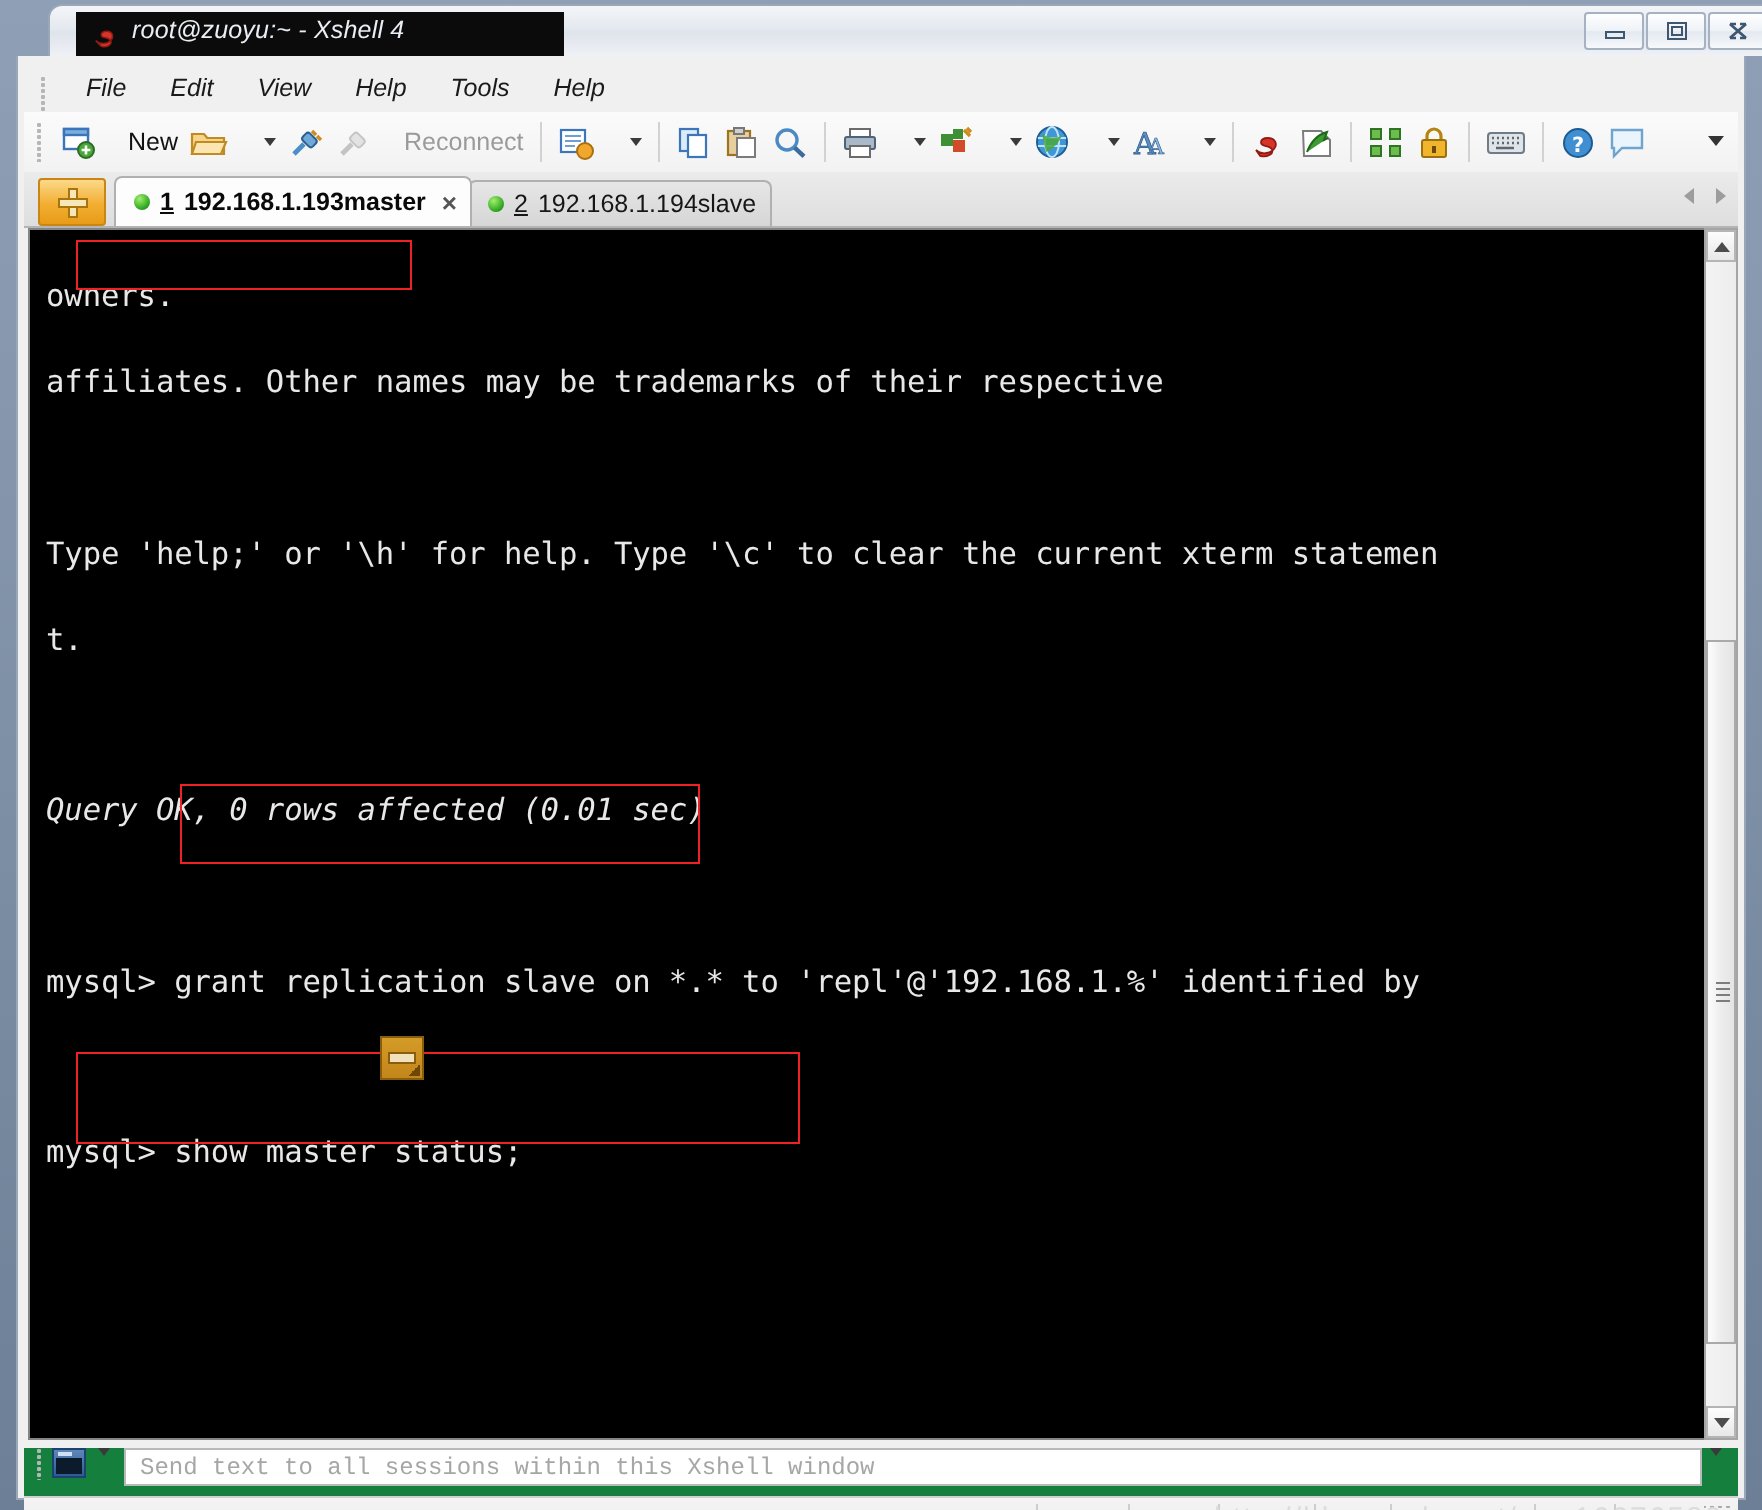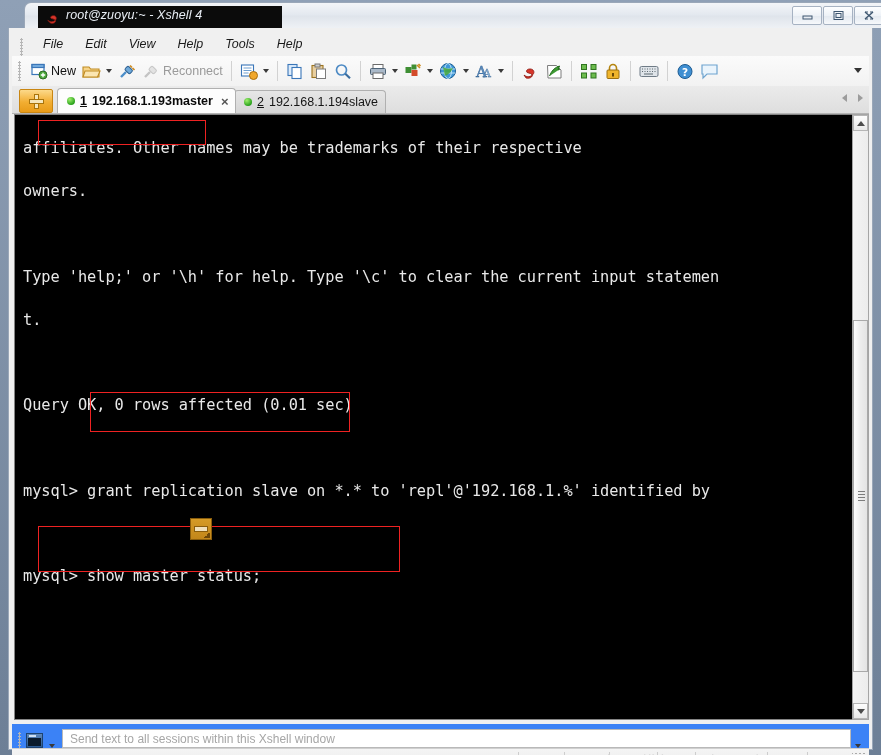--- a/index.html
+++ b/index.html
@@ -106,21 +106,21 @@
     background: linear-gradient(180deg,#fbfbfb 0%,#f2f2f2 100%);
     border-bottom: 1px solid #d8d8d8;
     display: flex; align-items: center;
   }
   .tb-grip {
     width:3px; height:20px; margin-left:6px; margin-right:6px;
     background-image: radial-gradient(circle, #b6b6b6 1px, transparent 1.2px);
     background-size: 3px 3px;
   }
   .tb-item {
-    display:flex; align-items:center; gap:3px;
+    display:flex; align-items:center; gap:16px;
     height: 24px; padding: 0 3px;
     border-radius: 3px;
   }
   .tb-label { font-size:12.5px; color:#111; }
   .tb-label.dim { color:#9a9a9a; }
   .tb-sep {
     width:1px; height:20px; background:#d2d2d2; margin:0 5px;
   }
   .caret {
     width:0;height:0;border-left:3.5px solid transparent;border-right:3.5px solid transparent;
@@ -252,22 +252,23 @@
     position:absolute; left:4px; top:50%; margin-top:-5px;
     width:7px; height:10px;
     background-image: linear-gradient(180deg,#7d7d7d 1px, transparent 1px, transparent 3px);
     background-size: 7px 3px;
   }
 
   
   .sendbar {
     position:absolute; left:0; top:696px;
     width:857px; height:24px;
-    display:flex; align-items:flex-end;
-    background:#3b82f6;
+    display:flex; align-items:flex-start;
+    background:#15803d;
+    font-family:Liberation Mono, monospace;
   }
   .sb-grip {
     width:3px; height:16px; margin-left:6px; margin-right:5px;
     background-image: radial-gradient(circle, #b6b6b6 1px, transparent 1.2px);
     background-size: 3px 3px;
   }
   .term-mini-icon {
     width:17px; height:15px;
     background: linear-gradient(180deg,#5e87b8,#2c5b93);
     border:1px solid #1d4270;
@@ -577,27 +578,27 @@
         </div>
         <div class="tabbar-arrows">
           <span class="tb-arrow-l"></span>
           <span class="tb-arrow-r"></span>
         </div>
       </div>
 
       <div class="term-wrap">
         <div class="term-frame">
           <div class="term">
+<span style="display: block;">owners.</span>
 <span style="display: block;">affiliates. Other names may be trademarks of their respective</span>
-<span style="display: block;">owners.</span>
 <span class="blank" style="display: block;"></span>
-<span style="display: block;">Type 'help;' or '\h' for help. Type '\c' to clear the current input statemen</span>
+<span style="display: block;">Type 'help;' or '\h' for help. Type '\c' to clear the current xterm statemen</span>
 <span style="display: block;">t.</span>
 <span class="blank" style="display: block;"></span>
-<span style="display: block;">Query OK, 0 rows affected (0.01 sec)</span>
+<span style="display: block; font-style: italic;">Query OK, 0 rows affected (0.01 sec)</span>
 <span class="blank" style="display: block;"></span>
 <span style="display: block;">mysql&gt; grant replication slave on *.* to 'repl'@'192.168.1.%' identified by</span>
 <span class="blank" style="display: block;"></span>
 <span style="display: block;">mysql&gt; show master status;</span>
 
 
 
 
 
 

